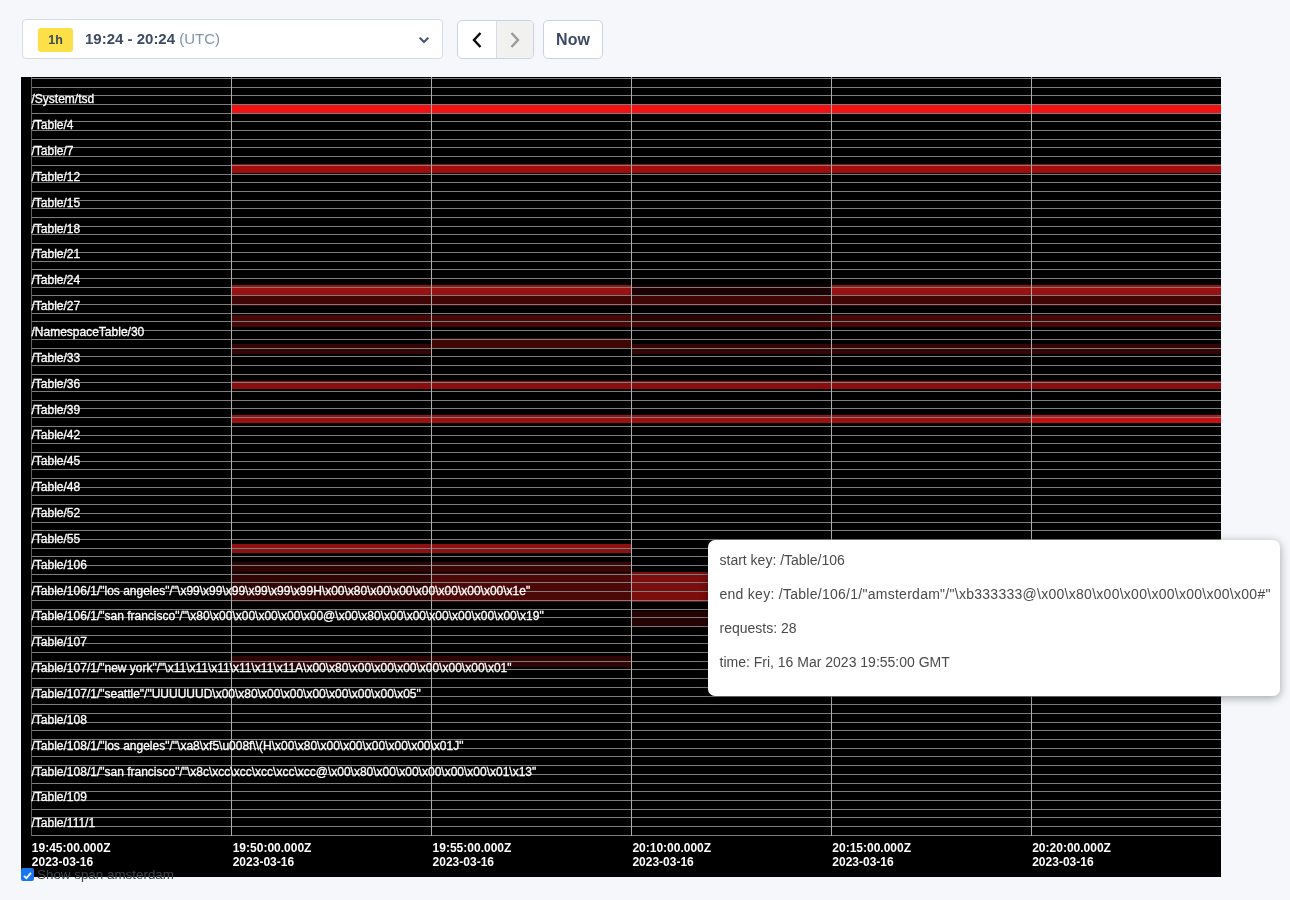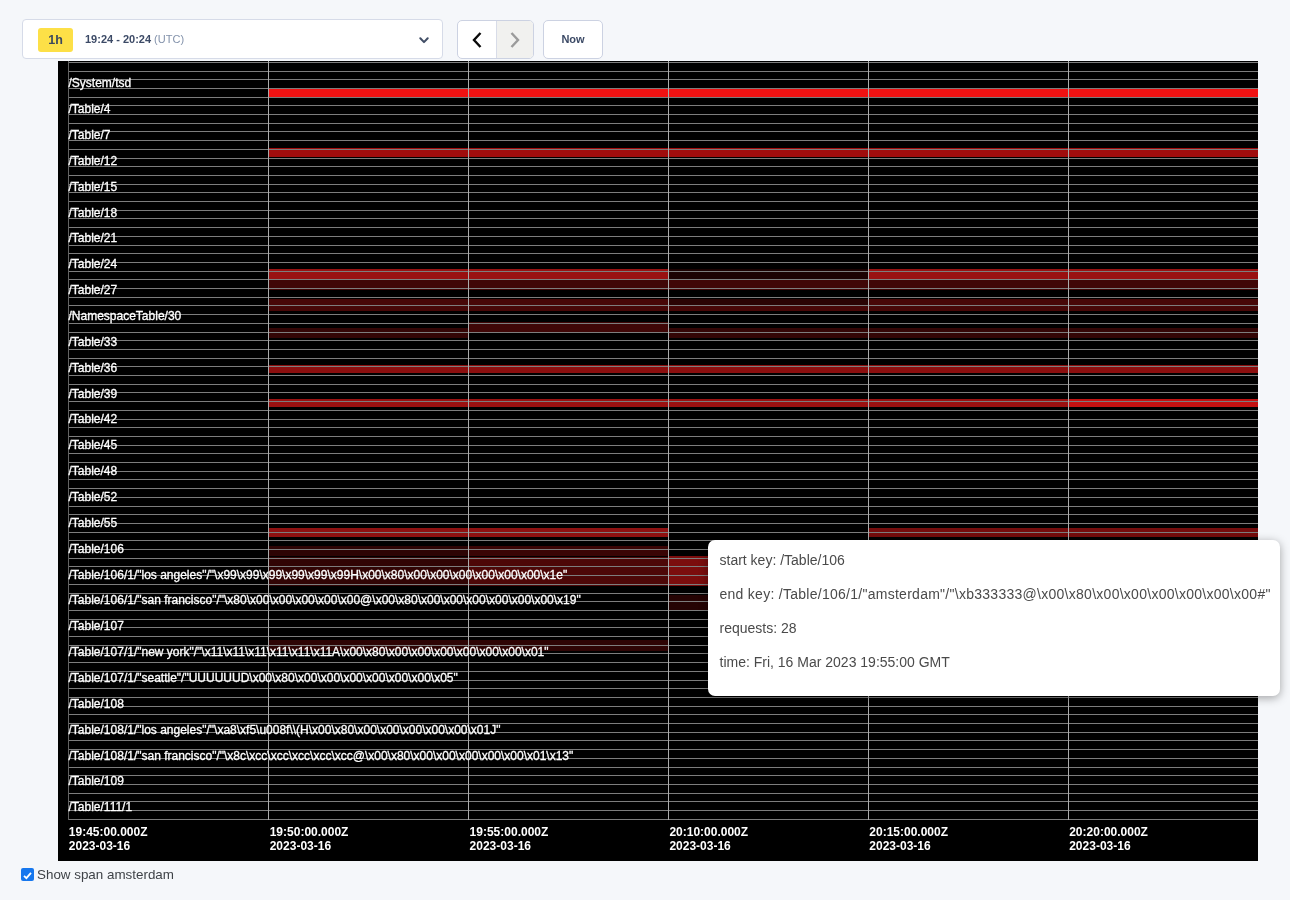--- a/index.html
+++ b/index.html
@@ -2,39 +2,39 @@
 <html><head><meta charset="utf-8">
 <style>
   html,body { margin:0; padding:0; }
   body { width:1290px; height:900px; background:#f5f7fa; font-family:"Liberation Sans", sans-serif; position:relative; overflow:hidden; }
   .abs { position:absolute; }
 </style></head>
 <body>
 
 <div class="abs" style="left:22px;top:19px;width:419px;height:38px;background:#fff;border:1px solid #d6dbe8;border-radius:4px;">
   <div class="abs" style="left:15px;top:8px;width:35px;height:24px;background:#fde047;border-radius:3px;font-weight:bold;font-size:12.5px;color:#3c485e;text-align:center;line-height:24px;">1h</div>
-  <div class="abs" style="left:62px;top:0;height:38px;line-height:38px;font-size:11px;color:#3c4a66;font-weight:bold;white-space:nowrap;">19:24 - 20:24 <span style="font-weight:normal;color:#8392ab;">(UTC)</span></div>
+  <div class="abs" style="left:62px;top:0;height:38px;line-height:38px;font-size:15px;color:#3c4a66;font-weight:bold;white-space:nowrap;">19:24 - 20:24 <span style="font-weight:normal;color:#8392ab;">(UTC)</span></div>
   <svg class="abs" style="left:396px;top:17px;" width="10" height="7" viewBox="0 0 10 7">
       <path d="M1.3 1.2 L5 5.1 L8.7 1.2" fill="none" stroke="#414e66" stroke-width="2" stroke-linecap="round" stroke-linejoin="round"></path>
     </svg>
 </div>
 
 <div class="abs" style="left:457px;top:20px;width:75px;height:37px;border:1px solid #ccd2e2;border-radius:5px;background:#fff;overflow:hidden;">
   <div class="abs" style="left:37.5px;top:0;width:37.5px;height:37px;background:#f1f1ef;border-left:1px solid #d8dce8;"></div>
   <svg class="abs" style="left:14px;top:11px;" width="10" height="16" viewBox="0 0 10 16">
       <path d="M8.5 1 L2 8 L8.5 15" fill="none" stroke="#0a0a0a" stroke-width="2.4"></path>
     </svg>
   <svg class="abs" style="left:52px;top:11px;" width="10" height="16" viewBox="0 0 10 16">
       <path d="M1.5 1 L8 8 L1.5 15" fill="none" stroke="#9b9b9b" stroke-width="2.4"></path>
     </svg>
 </div>
 
-<div class="abs" style="left:543px;top:20px;width:58px;height:37px;border:1px solid #ccd2e2;border-radius:5px;background:#fff;text-align:center;line-height:37px;font-size:11px;font-weight:bold;color:#3c4a66;">Now</div>
+<div class="abs" style="left:543px;top:20px;width:58px;height:37px;border:1px solid #ccd2e2;border-radius:5px;background:#fff;text-align:center;line-height:37px;font-size:16px;font-weight:bold;color:#3c4a66;">Now</div>
 
-<div class="abs" style="left:21px;top:61px;width:1200px;height:800px;margin-left:37px;"><svg width="1200" height="800" viewBox="0 0 1200 800">
+<div class="abs" style="left:21px;top:77px;width:1200px;height:800px;"><svg width="1200" height="800" viewBox="0 0 1200 800">
       <rect x="0" y="0" width="1200" height="800" fill="#000"></rect>
       <rect x="210" y="27" width="990" height="9" fill="#f01212"></rect>
       <rect x="210" y="87" width="990" height="9" fill="#a00d0d"></rect>
       <rect x="210" y="208" width="400" height="10" fill="#991111"></rect>
       <rect x="610" y="208" width="200" height="10" fill="#1c0202"></rect>
       <rect x="810" y="208" width="390" height="10" fill="#991111"></rect>
       <rect x="210" y="219" width="990" height="10" fill="#400606"></rect>
       <rect x="210" y="238" width="990" height="12" fill="#470707"></rect>
       <rect x="610" y="238" width="200" height="6" fill="#2a0404"></rect>
       <rect x="210" y="267" width="200" height="10" fill="#330505"></rect>

